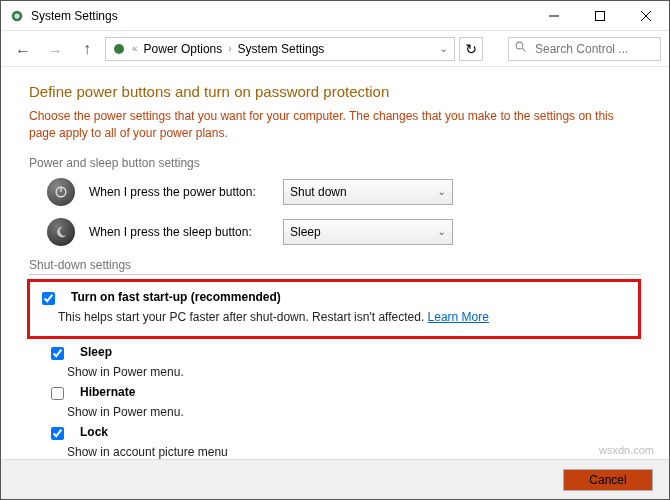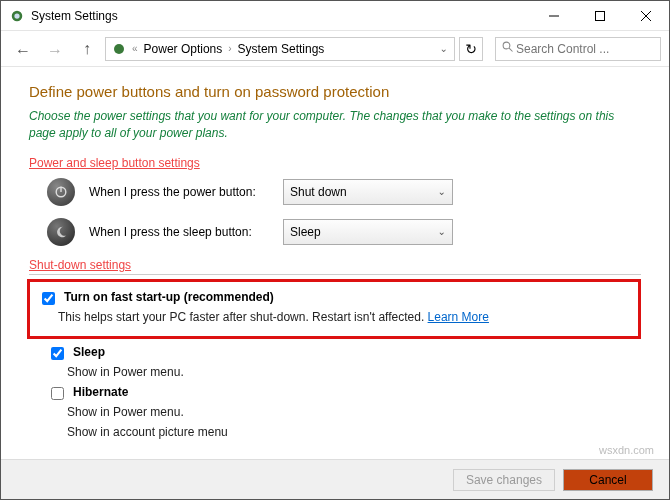--- a/index.html
+++ b/index.html
@@ -68,50 +68,49 @@
     display: flex; align-items: center; justify-content: center;
     font-size: 14px;
   }
   .searchbox {
     flex: 1;
     height: 24px;
     border: 1px solid #ccc;
     display: flex;
     align-items: center;
     padding: 0 6px;
+    gap: 6px;
     color: #777;
     min-width: 0;
-    margin-left: 8px;
+    margin-left: 21px;
   }
   .searchbox input {
     border: none; outline: none; flex: 1; font-size: 12px; color: #555;
     min-width: 0;
     text-overflow: ellipsis;
   }
   .content {
     padding: 16px 28px 0 28px;
     height: calc(500px - 30px - 36px - 40px);
     overflow: hidden;
   }
   .heading {
     color: #a16207;
     font-size: 15px;
     margin: 0 0 8px 0;
     font-weight: 400;
   }
   .desc {
-    color: #15803d;
+    color: #c2410c;
     margin: 0 0 14px 0;
     line-height: 1.4;
-    font-style: italic;
   }
   .subhead {
     margin: 0 0 8px 0;
-    color: #ef4444;
-    text-decoration: underline;
+    color: #737373;
   }
   .btnsettings { padding-left: 18px; margin-bottom: 0; }
   .btnrow {
     display: flex;
     align-items: center;
     gap: 14px;
     margin-bottom: 12px;
   }
   .btnrow .icon {
     width: 28px; height: 28px;
@@ -142,21 +141,21 @@
     margin-bottom: 0;
   }
   .highlightbox {
     border: 3px solid #d11;
     padding: 6px 8px;
     margin: 4px 0 6px -2px;
   }
   .checkrow {
     display: flex;
     align-items: flex-start;
-    gap: 6px;
+    gap: 13px;
     margin: 2px 0 2px 18px;
   }
   .highlightbox .checkrow { margin-left: 0; }
   .checkrow input[type=checkbox] {
     margin-top: 2px;
   }
   .checkrow .lbl { font-weight: bold; }
   .checkrow .lbl.normal { font-weight: bold; }
   .subtext {
     margin: 0 0 6px 38px;
@@ -303,21 +302,24 @@
     <span class="lbl normal">Sleep</span>
   </div>
   <p class="subtext">Show in Power menu.</p>
 
   <div class="checkrow">
     <input type="checkbox" style="">
     <span class="lbl normal">Hibernate</span>
   </div>
   <p class="subtext">Show in Power menu.</p>
 
+  <div class="checkrow">
+    <input type="checkbox" checked="" style="">
+    <span class="lbl normal">Lock</span>
+  </div>
   <p class="subtext">Show in account picture menu</p>
 </div>
 
 <div class="watermark">wsxdn.com</div>
 
 <div class="footer">
-  <button disabled="">Save changes</button>
   <button>Cancel</button>
 </div>
 
 </body></html>

